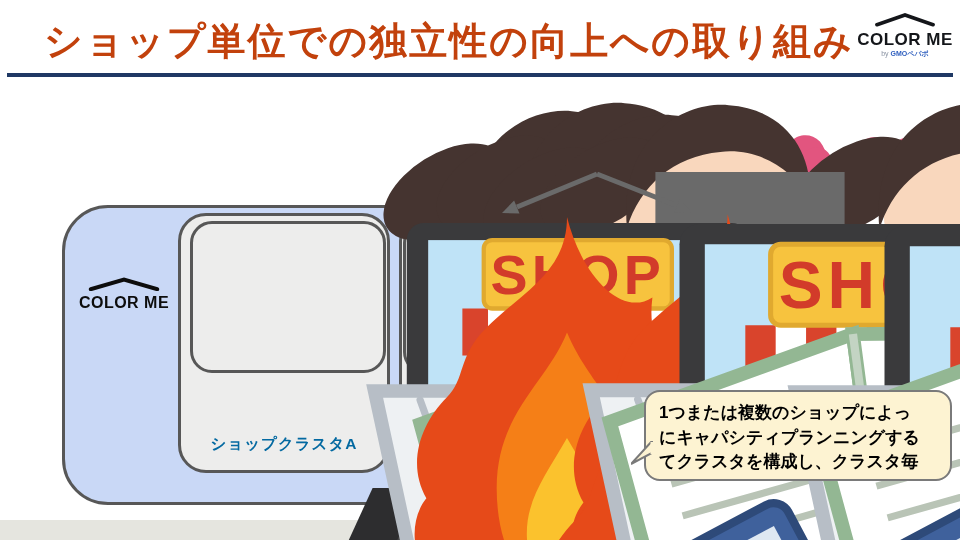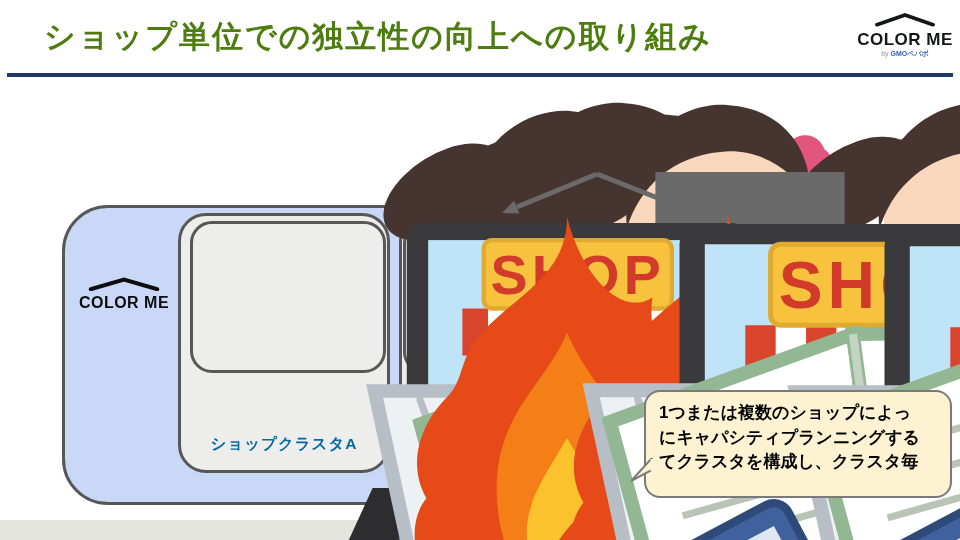--- a/index.html
+++ b/index.html
@@ -2,21 +2,21 @@
 <html><head>
 <meta charset="utf-8">
 <style>
   html,body{margin:0;padding:0;}
   body{
     width:960px;height:540px;position:relative;overflow:hidden;background:#ffffff;
     font-family:"Liberation Sans","DejaVu Sans",sans-serif;
   }
   .abs{position:absolute;}
   
-  .title{left:44px;top:16px;font-size:31px;font-weight:bold;color:#4d7c0f;letter-spacing:2px;white-space:nowrap;}
+  .title{left:44px;top:16px;font-size:38px;font-weight:bold;color:#c2410c;letter-spacing:2px;white-space:nowrap;}
   .divider{left:7px;top:73px;width:946px;height:4px;background:#1f3864;}
   .logo{display:flex;flex-direction:column;align-items:center;line-height:1;}
   .logo-header{top:12px;right:10px;width:90px;}
   .logo-text{font-weight:bold;font-size:17px;letter-spacing:.5px;color:#14161a;margin-top:1px;white-space:nowrap;}
   .logo-sub{font-size:7px;margin-top:2px;color:#8a93a3;white-space:nowrap;}
   .logo-sub .gmo{color:#2f5fbf;font-weight:bold;}
   .logo-incontainer{left:74px;top:277px;width:100px;z-index:2;}
   .logo-incontainer .logo-text{font-size:16px;color:#0d0d0d;}
   
   .container-blue{left:62px;top:205px;width:786px;height:300px;background:#c9d8f6;border:3.5px solid #575757;border-radius:46px;box-sizing:border-box;z-index:1;}
@@ -27,21 +27,21 @@
   .innerbox{background:#ededec;border:3px solid #575757;border-radius:22px;box-sizing:border-box;z-index:3;}
   .inner-a{left:190px;top:221px;width:196px;height:152px;}
   .inner-b{left:403px;top:221px;width:177px;height:153px;}
   .inner-c{left:606px;top:221px;width:190px;height:152px;}
   .cluster-label{position:absolute;left:0;width:100%;text-align:center;font-size:15.5px;font-weight:bold;color:#0369a1;letter-spacing:1px;}
   .cluster-a .cluster-label{bottom:15px;}
   .cluster-b .cluster-label{bottom:20px;}
   
   .illus{left:0;top:0;width:960px;height:540px;z-index:5;pointer-events:none;}
   
-  .callout{left:644px;top:390px;width:308px;box-sizing:border-box;background:#fdf3d2;border:2.5px solid #7a7a7a;border-radius:16px;padding:9px 4px 21px 13px;z-index:10;}
+  .callout{left:644px;top:390px;width:308px;box-sizing:border-box;background:#fdf3d2;border:2.5px solid #7a7a7a;border-radius:16px;padding:9px 4px 4px 13px;z-index:10;}
   .callout-line{font-size:17px;font-weight:bold;line-height:24.5px;color:#000;white-space:nowrap;}
   .callout-tail{position:absolute;left:-15px;bottom:12px;width:22px;height:26px;}
   
   .footer{left:0;top:520px;width:960px;height:20px;background:#e5e5df;z-index:1;}
 </style>
 </head>
 <body>
 
 <div class="abs title">ショップ単位での独立性の向上への取り組み</div>
 <div class="abs divider"></div>

